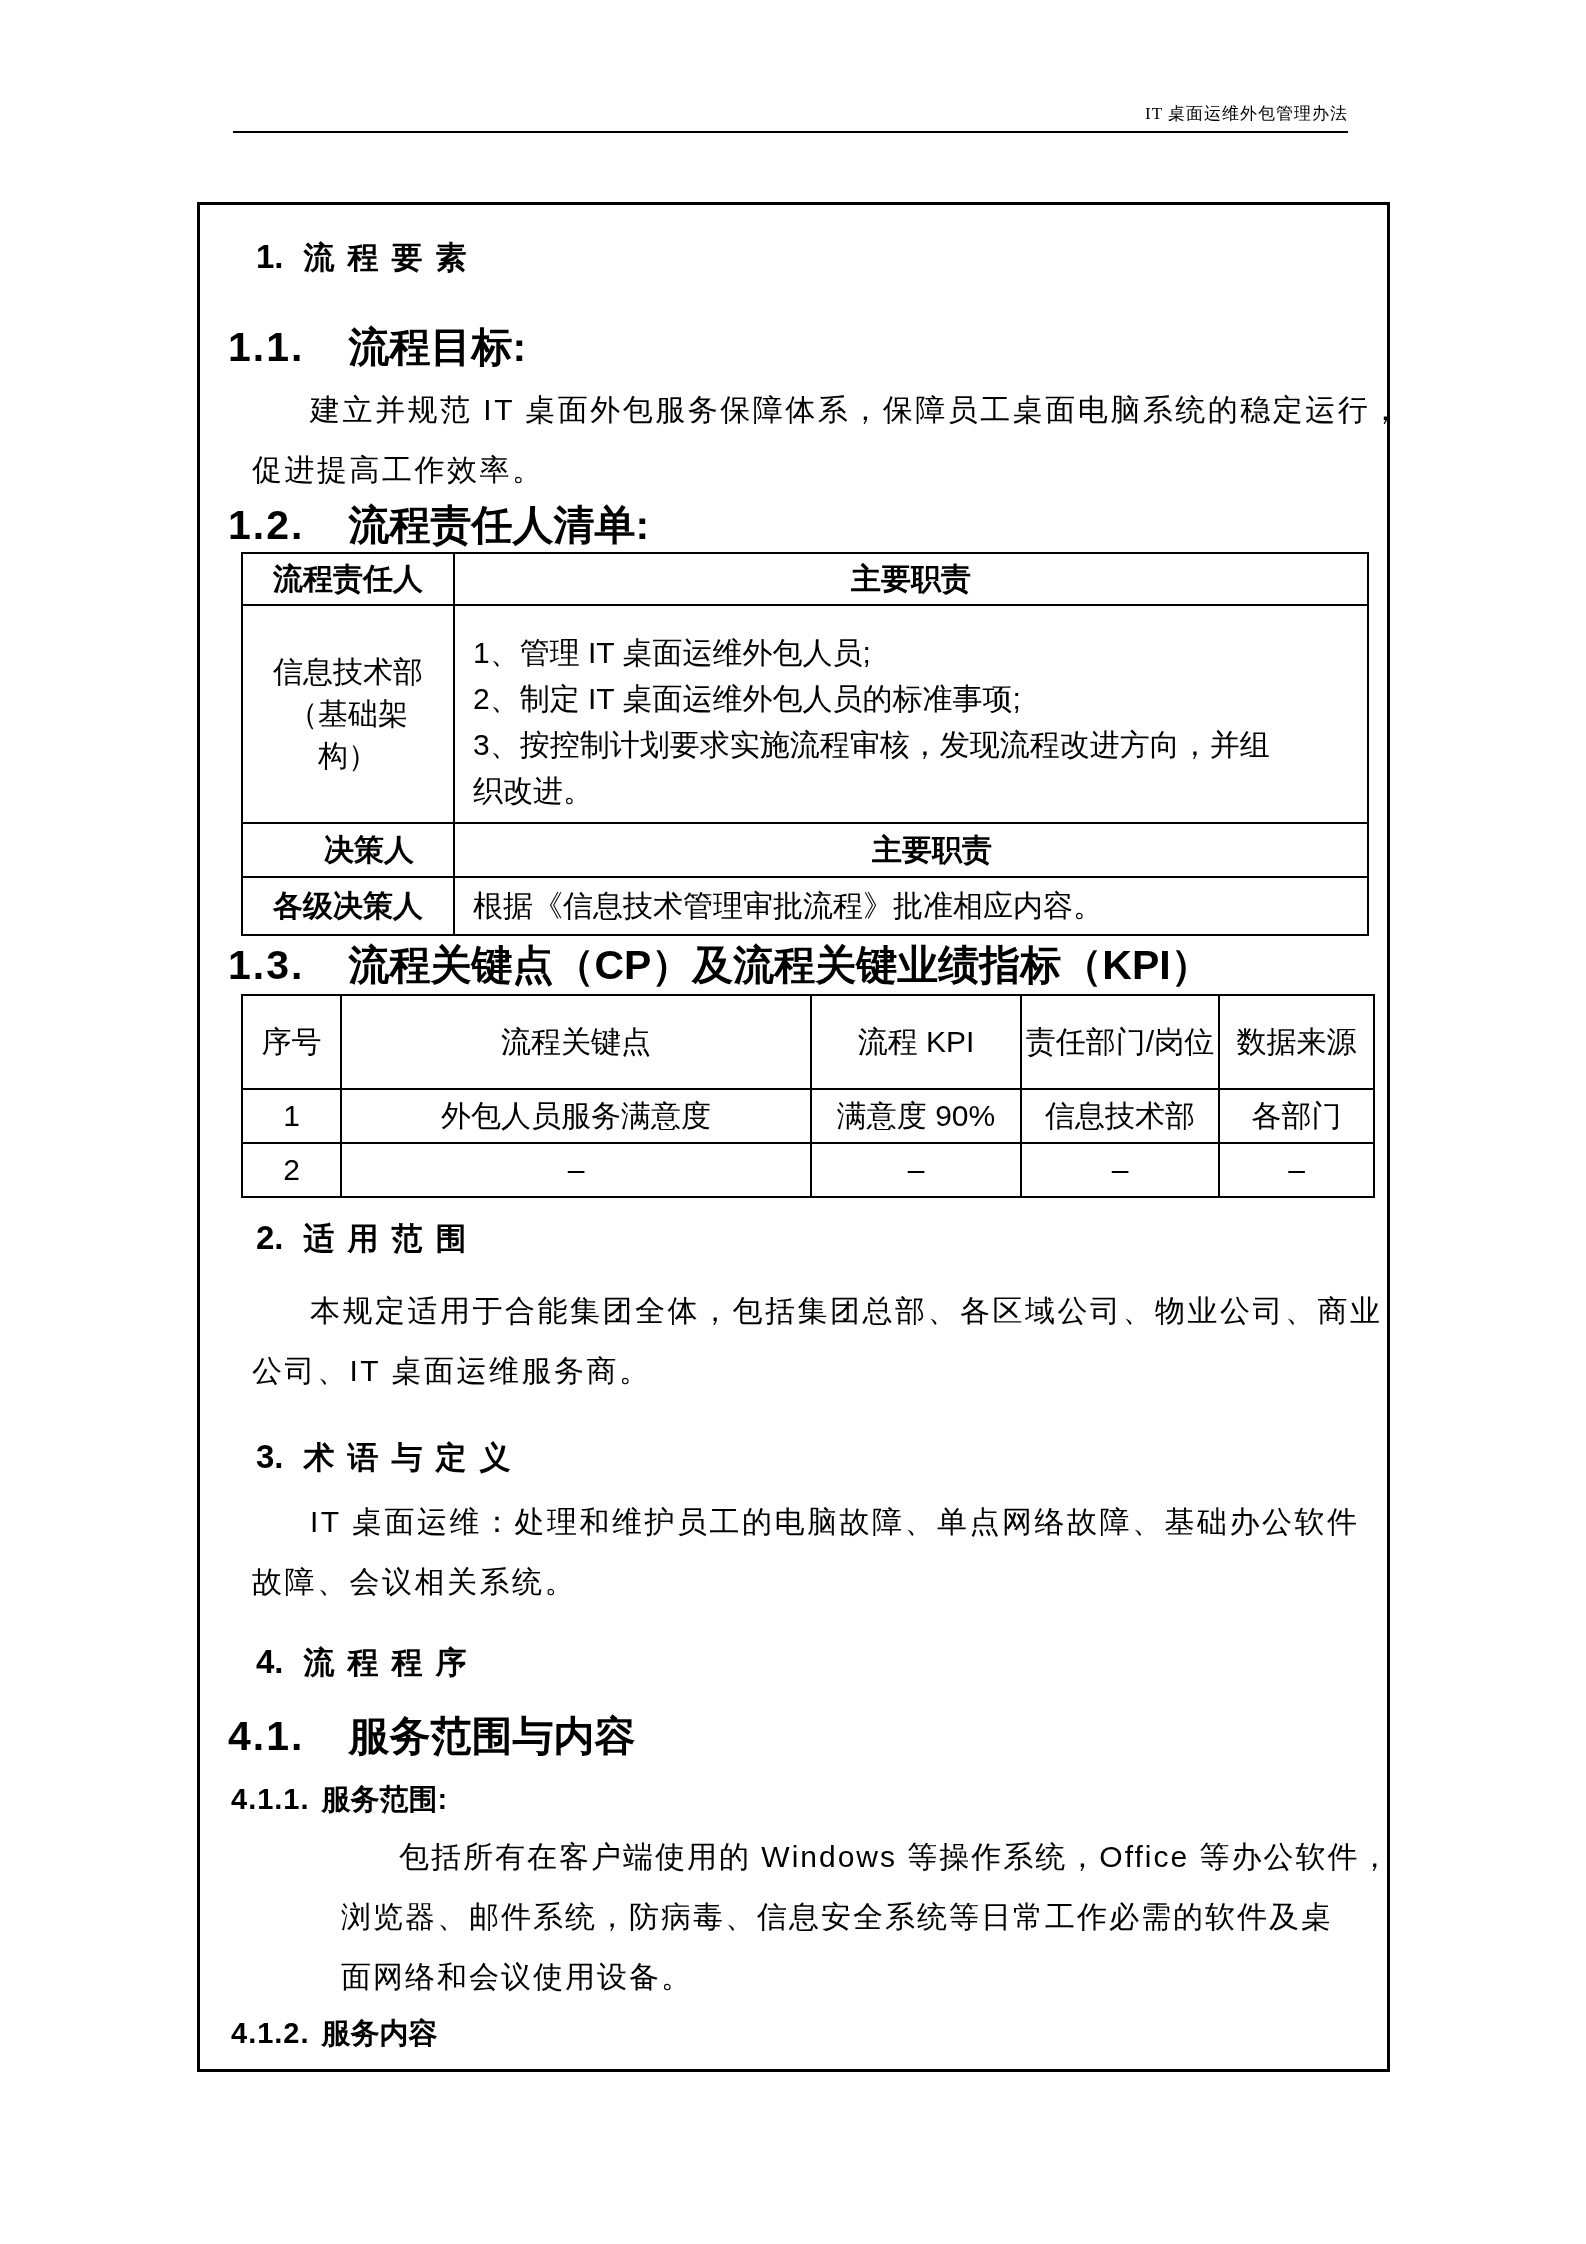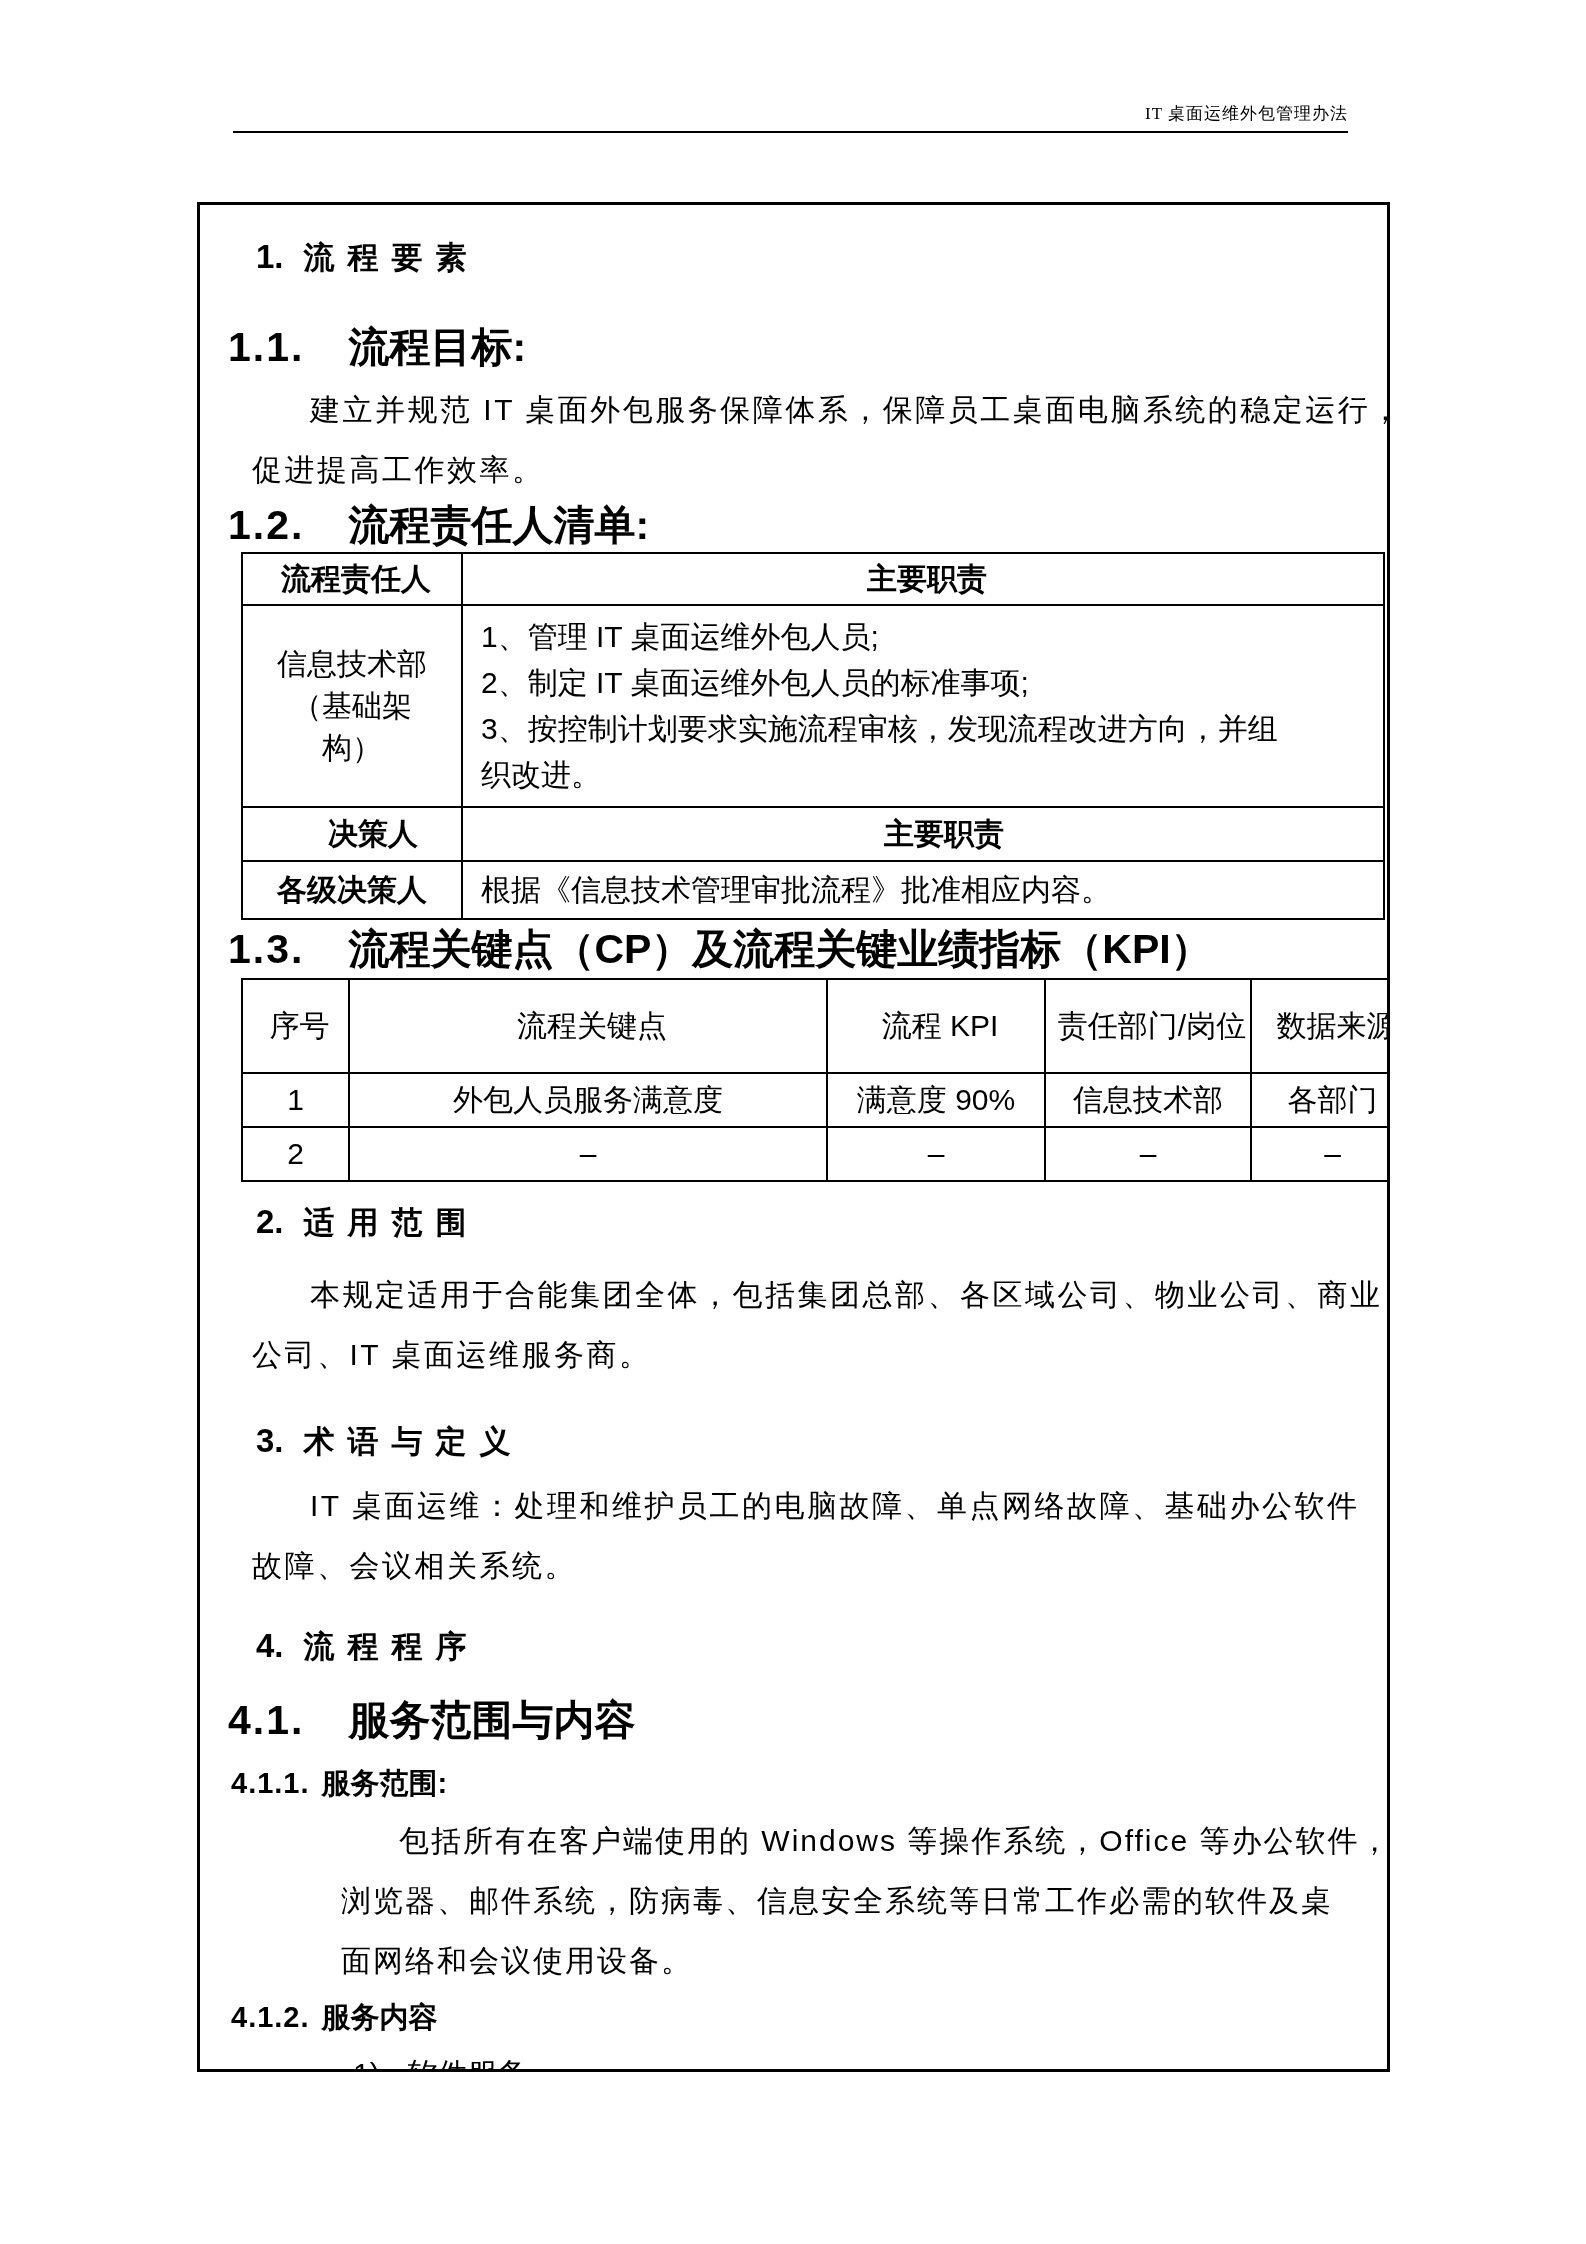--- a/index.html
+++ b/index.html
@@ -32,29 +32,29 @@
   .para{margin-left:24px;}
   .para .line{line-height:60px;font-size:30px;letter-spacing:2.5px;white-space:nowrap;}
   .para .line.first{text-indent:58px;}
   .block{margin-left:113px;}
   .block .line{line-height:60px;font-size:30px;letter-spacing:2px;white-space:nowrap;}
   .block .line.first{text-indent:58px;}
   .listrow{margin-left:125px;font-size:30px;line-height:50px;display:flex;}
   .listrow .num{margin-right:28px;}
   table{border-collapse:collapse;margin-left:13px;table-layout:fixed;}
   td,th{border:2px solid #000;font-size:30px;vertical-align:middle;padding:0;overflow:hidden;}
-  th{font-weight:bold;padding-left:8px;}
+  th{font-weight:bold;}
   .t-owners{width:1122px;}
   .t-owners .c1{width:210px;text-align:center;}
   .t-owners .c2{width:912px;}
   .t-owners .hdr{height:52px;}
   .t-owners .hdr th{text-align:center;}
   .cell-center-lines{text-align:center;}
   .cell-center-lines .cline{line-height:42px;}
-  .duty-lines{padding:8px 10px 8px 18px;}
+  .duty-lines{padding:24px 10px 8px 18px;}
   .duty-lines .cline{line-height:46px;white-space:nowrap;}
   .t-owners .rowb{height:54px;}
   .t-owners .rowb td{text-align:center;font-weight:bold;padding-left:42px;}
   .t-owners .rowc{height:58px;}
   .t-owners .rowc .c1{text-align:center;font-weight:bold;}
   .t-owners .rowc .c2{padding-left:18px;text-align:left;}
   .t-kpi{width:1122px;}
   .t-kpi th,.t-kpi td{text-align:center;font-weight:normal;}
   .t-kpi .hrow{height:94px;}
   .t-kpi .hrow th{line-height:40px;}

